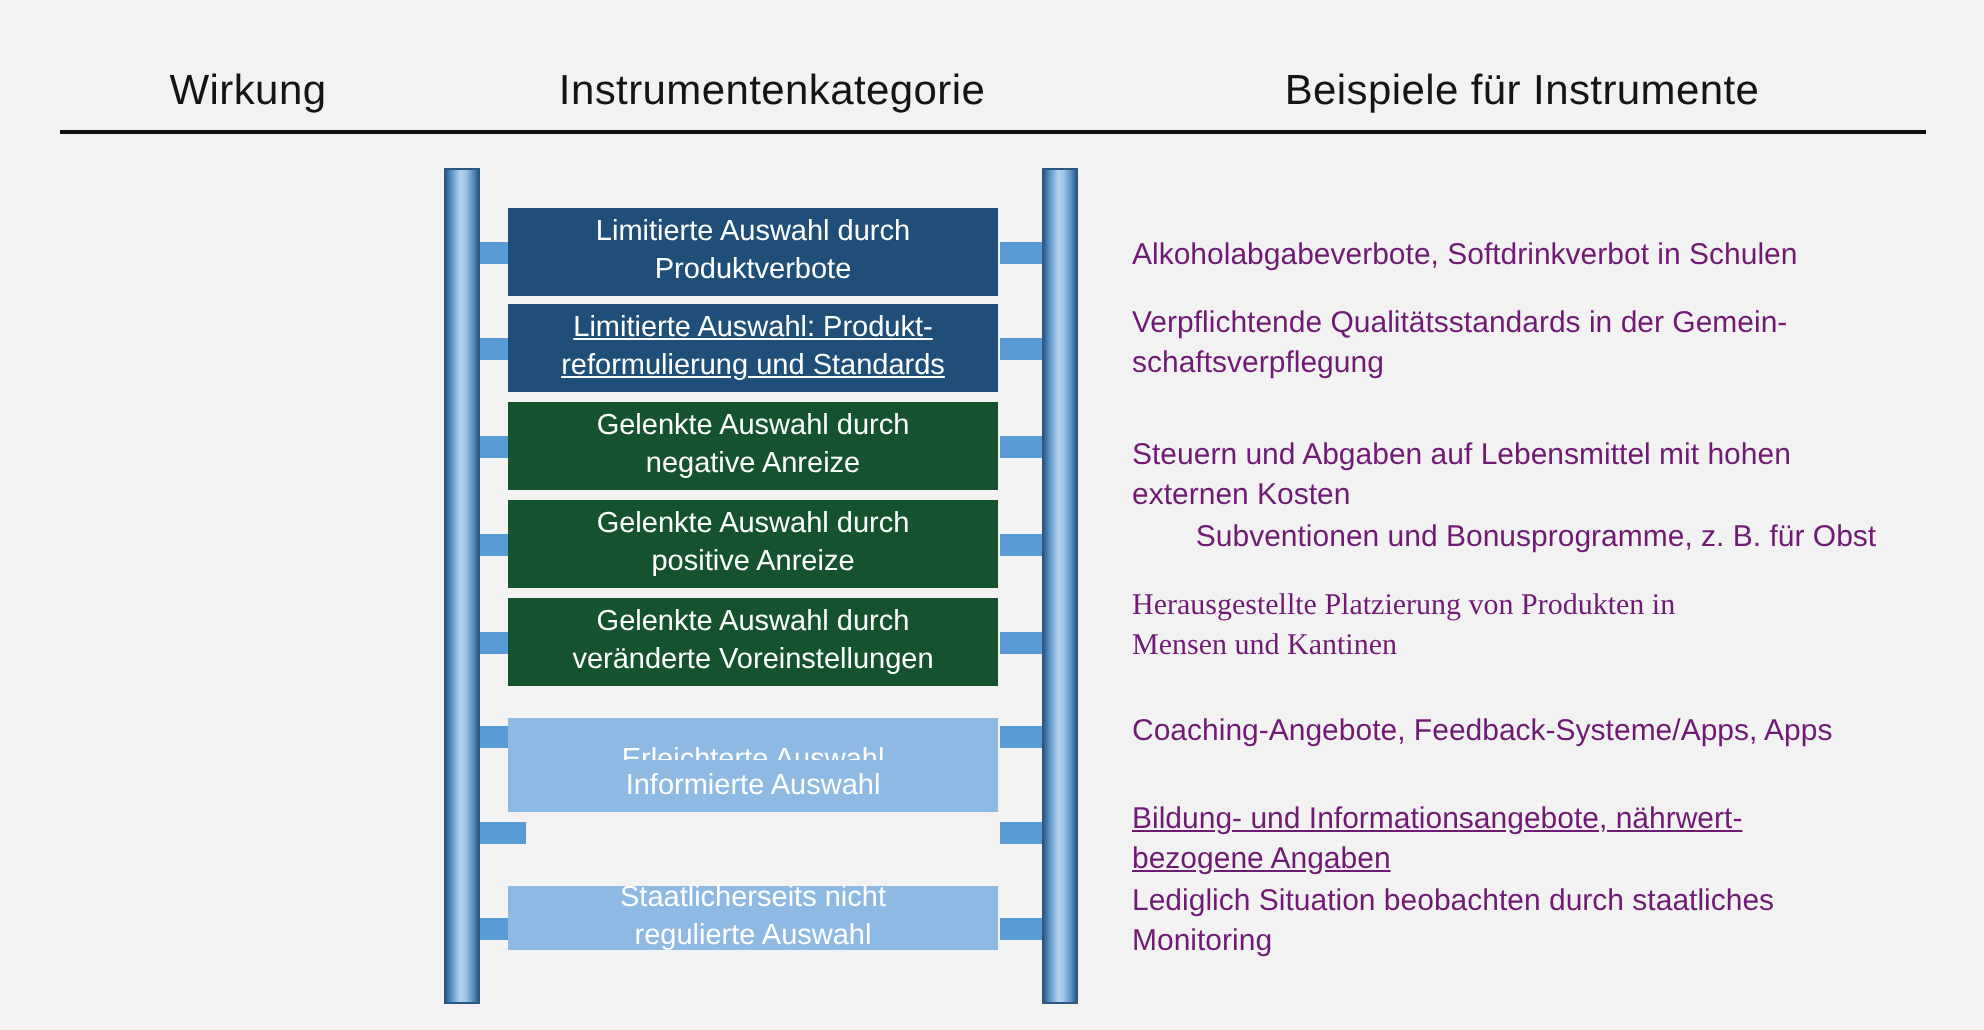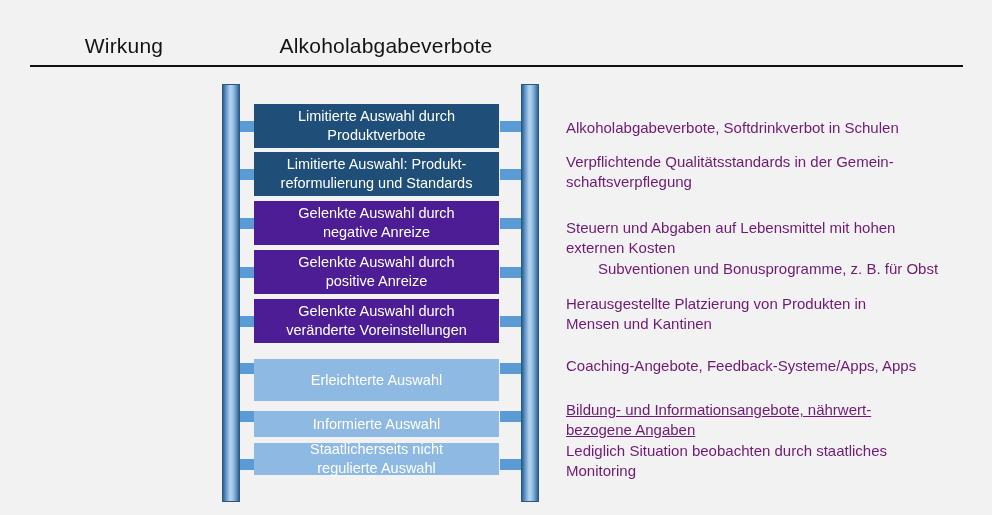--- a/index.html
+++ b/index.html
@@ -83,40 +83,41 @@
     align-items: center;
     justify-content: center;
     text-align: center;
     color: #ffffff;
     font-size: 14.5px;
     line-height: 1.28;
     padding: 0 5px;
     box-sizing: border-box;
   }
   .instr-box.lvl1 { background: #1f4e79; }
-  .instr-box.lvl2 { background: #4c1d95; }
+  .instr-box.lvl2 { background: #14532d; }
   .instr-box.lvl3 { background: #8eb9e3; }
 
   
   .example {
     position: absolute;
     left: 566px;
     width: 404px;
     font-size: 15px;
     line-height: 1.30;
     color: #701a75;
   }
 </style>
 </head>
 <body>
 
 <div id="figure">
 
   <div class="col-header" id="hdr-wirkung">Wirkung</div>
-  <div class="col-header" id="hdr-kategorie">Alkoholabgabeverbote</div>
+  <div class="col-header" id="hdr-kategorie">Instrumentenkategorie</div>
+  <div class="col-header" id="hdr-beispiele">Beispiele für Instrumente</div>
   <div class="header-rule"></div>
 
   <div id="wirkung-col"></div>
 
   <div id="ladder">
       <div class="rung left" style="top: 105px;"></div>
       <div class="rung right" style="top: 105px;"></div>
       <div class="rung left" style="top: 153px;"></div>
       <div class="rung right" style="top: 153px;"></div>
       <div class="rung left" style="top: 202px;"></div>
@@ -132,47 +133,47 @@
       <div class="rung left" style="top: 443px;"></div>
       <div class="rung right" style="top: 443px;"></div>
       <div class="rail" id="rail-left" style="left: 222px; top: 68px; width: 18px; height: 418px;"></div>
       <div class="rail" id="rail-right" style="left: 521px; top: 68px; width: 18px; height: 418px;"></div>
     </div>
 
   <div id="instr-col">
       <div class="instr-box lvl1" style="top: 88px; height: 44px;">
         <span>Limitierte Auswahl durch<br>Produktverbote</span>
       </div>
-      <div class="instr-box lvl1" style="top: 136px; height: 44px;">
+      <div class="instr-box lvl1" style="top: 136px; height: 44px; text-decoration: underline;">
         <span>Limitierte Auswahl: Produkt-<br>reformulierung und Standards</span>
       </div>
       <div class="instr-box lvl2" style="top: 185px; height: 44px;">
         <span>Gelenkte Auswahl durch<br>negative Anreize</span>
       </div>
       <div class="instr-box lvl2" style="top: 234px; height: 44px;">
         <span>Gelenkte Auswahl durch<br>positive Anreize</span>
       </div>
       <div class="instr-box lvl2" style="top: 283px; height: 44px;">
         <span>Gelenkte Auswahl durch<br>veränderte Voreinstellungen</span>
       </div>
       <div class="instr-box lvl3" style="top: 343px; height: 42px;">
         <span>Erleichterte Auswahl</span>
       </div>
-      <div class="instr-box lvl3" style="top: 395px; height: 26px;">
+      <div class="instr-box lvl3" style="top: 364px; height: 26px;">
         <span>Informierte Auswahl</span>
       </div>
       <div class="instr-box lvl3" style="top: 427px; height: 32px;">
         <span>Staatlicherseits nicht<br>regulierte Auswahl</span>
       </div>
     </div>
 
   <div id="example-col">
       <div class="example" style="top: 102px;"><span>Alkoholabgabeverbote, Softdrinkverbot in Schulen</span></div>
       <div class="example" style="top: 136px;"><span>Verpflichtende Qualitätsstandards in der Gemein-<br>schaftsverpflegung</span></div>
       <div class="example" style="top: 202px;"><span>Steuern und Abgaben auf Lebensmittel mit hohen<br>externen Kosten</span></div>
       <div class="example" style="top: 243px; text-align: center;"><span>Subventionen und Bonusprogramme, z. B. für Obst</span></div>
-      <div class="example" style="top: 278px;"><span>Herausgestellte Platzierung von Produkten in<br>Mensen und Kantinen</span></div>
+      <div class="example" style="top: 278px; font-family: Liberation Serif, serif;"><span>Herausgestellte Platzierung von Produkten in<br>Mensen und Kantinen</span></div>
       <div class="example" style="top: 340px;"><span>Coaching-Angebote, Feedback-Systeme/Apps, Apps</span></div>
       <div class="example" style="top: 384px; text-decoration: underline;"><span>Bildung- und Informationsangebote, nährwert-<br>bezogene Angaben</span></div>
       <div class="example" style="top: 425px;"><span>Lediglich Situation beobachten durch staatliches<br>Monitoring</span></div>
     </div>
 
 </div>
 
 </body></html>

